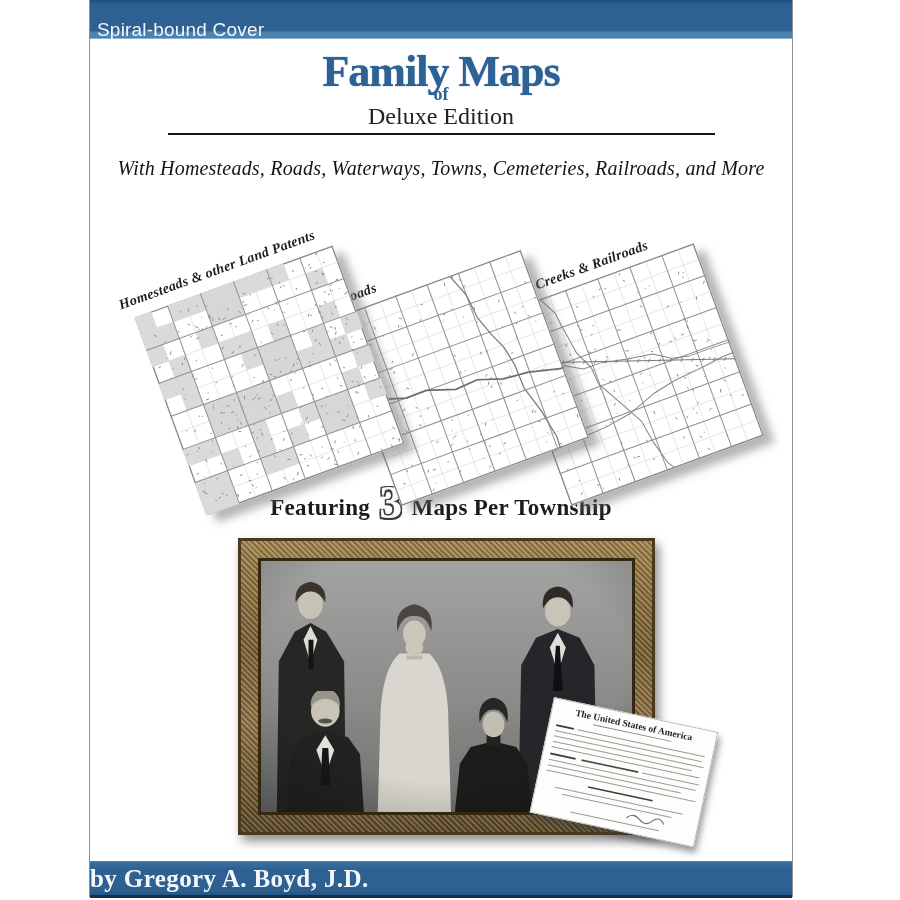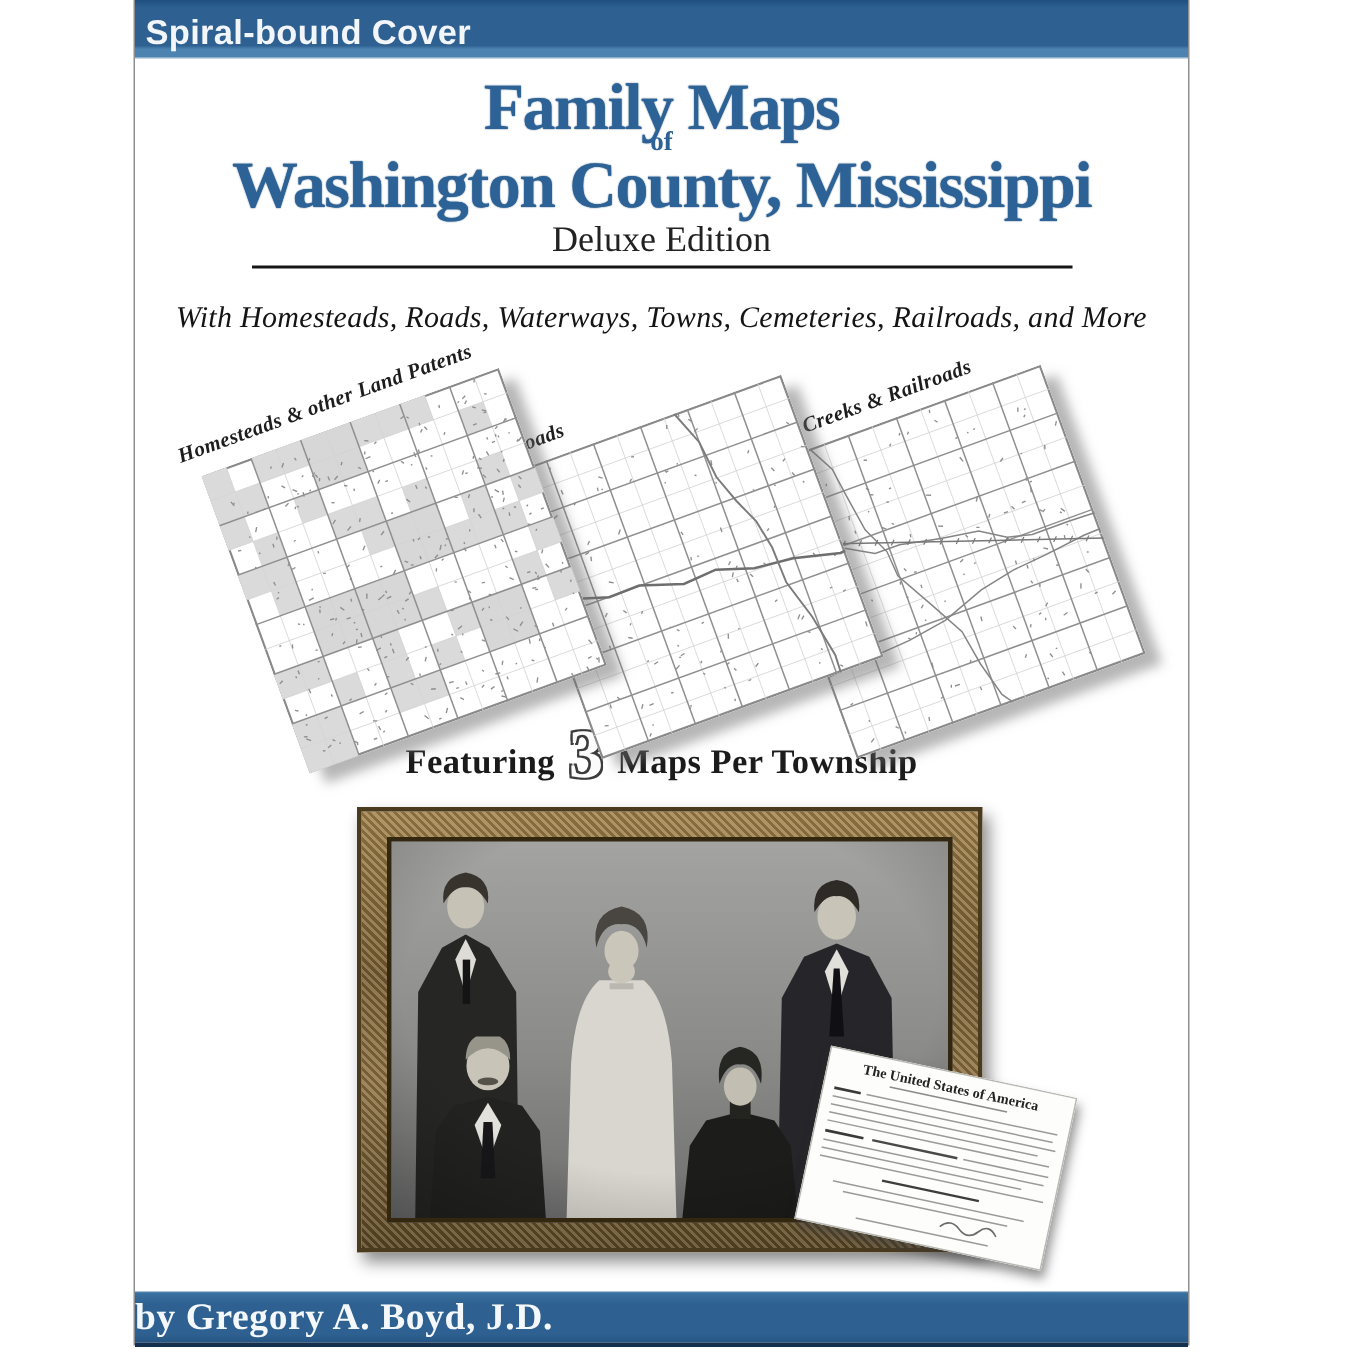--- a/index.html
+++ b/index.html
@@ -4,22 +4,22 @@
 <style>
   html,body{margin:0;padding:0;}
   body{width:900px;height:900px;background:#ffffff;position:relative;overflow:hidden;
        font-family:"Liberation Serif",serif;}
   .cover{position:absolute;left:89px;top:0;width:702px;height:897px;background:#fff;
          border-left:1px solid #8f8f8f;border-right:1px solid #8f8f8f;}
   
   .top-bar{position:absolute;left:0;top:0;right:0;height:38px;
     background:linear-gradient(180deg,#1f4f80 0%,var(--bar-blue,#2e6191) 14%,var(--bar-blue,#2e6191) 80%,#4d83b0 86%,#4d83b0 100%);
     border-bottom:1px solid #8fb0ca;}
-  .badge-label{color:#f2f6fa;font-family:"Liberation Sans",sans-serif;font-weight:bold;
-    font-size:23px;padding:8px 0 0 7px;letter-spacing:.2px;}
+  .badge-label{color:#f2f6fa;font-family:"Liberation Sans",sans-serif;font-weight:normal;
+    font-size:19px;padding:19px 0 0 7px;letter-spacing:.2px;}
   
   .title-block{position:absolute;top:50px;left:0;right:0;text-align:center;color:var(--title-blue,#2d6296);}
   .t1{font-size:44px;font-weight:bold;line-height:1;letter-spacing:-1px;text-shadow:0 0 1px #1d4a78;}
   .t-of{font-size:18px;font-weight:bold;line-height:.9;margin-top:-8px;}
   .t2{font-size:44px;font-weight:bold;line-height:1;letter-spacing:-1px;text-shadow:0 0 1px #1d4a78;}
   .edition{font-size:24px;color:#222;margin-top:2px;line-height:1;}
   .divider{width:547px;height:2px;background:#161616;margin:5px auto 4px auto;}
   .tagline{font-size:20px;font-style:italic;color:#141414;letter-spacing:.2px;margin-top:22px;}
   
   .maps-zone{position:absolute;top:250px;left:0;right:0;height:255px;}
@@ -67,21 +67,20 @@
 
 <div class="cover">
 
   <div class="top-bar">
     <div class="badge-label">Spiral-bound Cover</div>
   </div>
 
   <div class="title-block">
     <div class="t1">Family Maps</div>
     <div class="t-of">of</div>
-    <div class="t2">Washington County, Mississippi</div>
     <div class="edition">Deluxe Edition</div>
     <div class="divider"></div>
     <div class="tagline">With Homesteads, Roads, Waterways, Towns, Cemeteries, Railroads, and More</div>
   </div>
 
   <div class="maps-zone">
     <div class="map map1">
       <div class="map-label">Homesteads &amp; other Land Patents</div>
       <svg viewBox="0 0 211 211">
           <rect x="0.75" y="0.75" width="209.5" height="209.5" fill="#ffffff" stroke="#8a8a8a" stroke-width="1.5"></rect>

